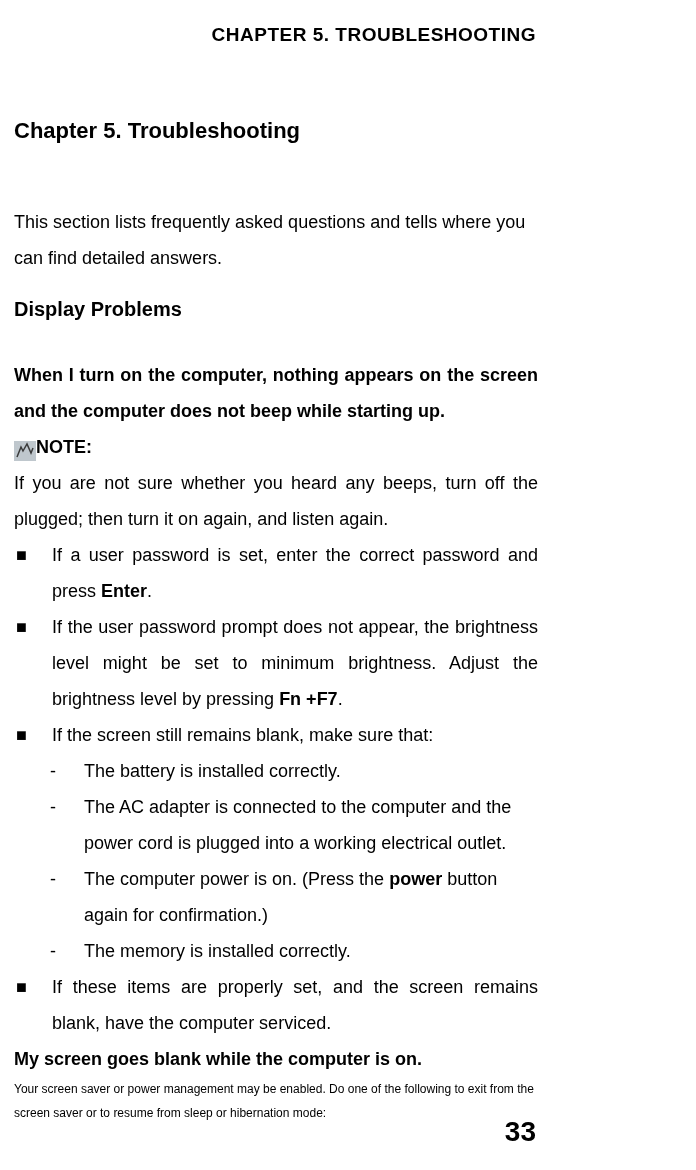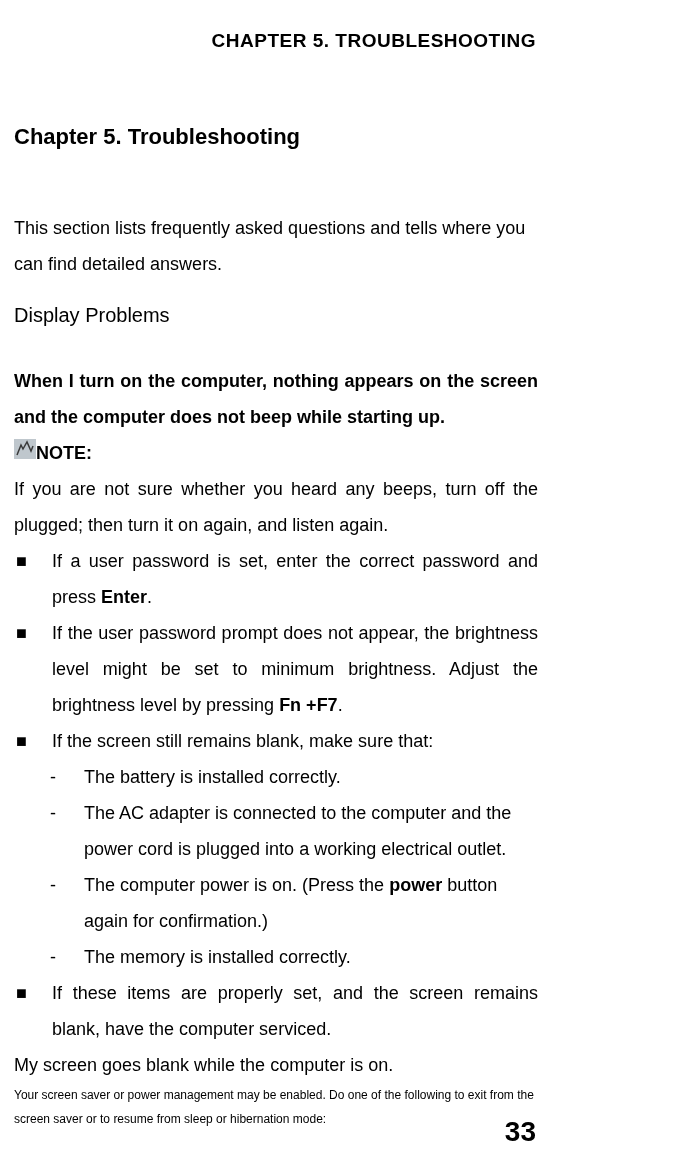--- a/index.html
+++ b/index.html
@@ -7,55 +7,56 @@
     padding: 0;
     background: #ffffff;
     font-family: Arial, Helvetica, sans-serif;
     color: #000000;
   }
   .page {
     width: 556px;
     height: 1170px;
     position: relative;
     box-sizing: border-box;
-    padding: 30px 18px 0 14px;
+    padding: 24px 18px 0 14px;
   }
   .running-header {
     font-weight: bold;
     font-size: 19px;
     text-align: right;
     letter-spacing: 0.5px;
     margin-bottom: 72px;
     margin-right: 2px;
   }
   .chapter-title {
     font-weight: bold;
     font-size: 22px;
     margin-bottom: 60px;
   }
   .intro {
     font-size: 18px;
     line-height: 2.0;
     margin-bottom: 22px;
   }
   .section-heading {
-    font-weight: normal;
+    font-weight: bold;
     font-size: 20px;
     margin-bottom: 36px;
   }
   .q-heading {
     font-weight: bold;
     font-size: 18px;
     line-height: 2.0;
     text-align: justify;
   }
   .note-line {
     font-size: 18px;
     line-height: 2.0;
     display: flex;
+    align-items: center;
   }
   .note-icon {
     display: inline-block;
     width: 22px;
     height: 20px;
     margin-right: 0px;
     vertical-align: middle;
     flex-shrink: 0;
   }
   .note-label {
@@ -96,21 +97,21 @@
   }
   .sub-marker {
     width: 34px;
     flex-shrink: 0;
   }
   .sub-text {
     flex: 1;
   }
   .sub-text .b { font-weight: bold; }
   .q2-heading {
-    font-weight: normal;
+    font-weight: bold;
     font-size: 18px;
     line-height: 2.0;
   }
   .q2-body {
     font-size: 12px;
     line-height: 2.0;
   }
   .page-number {
     position: absolute;
     bottom: 22px;

